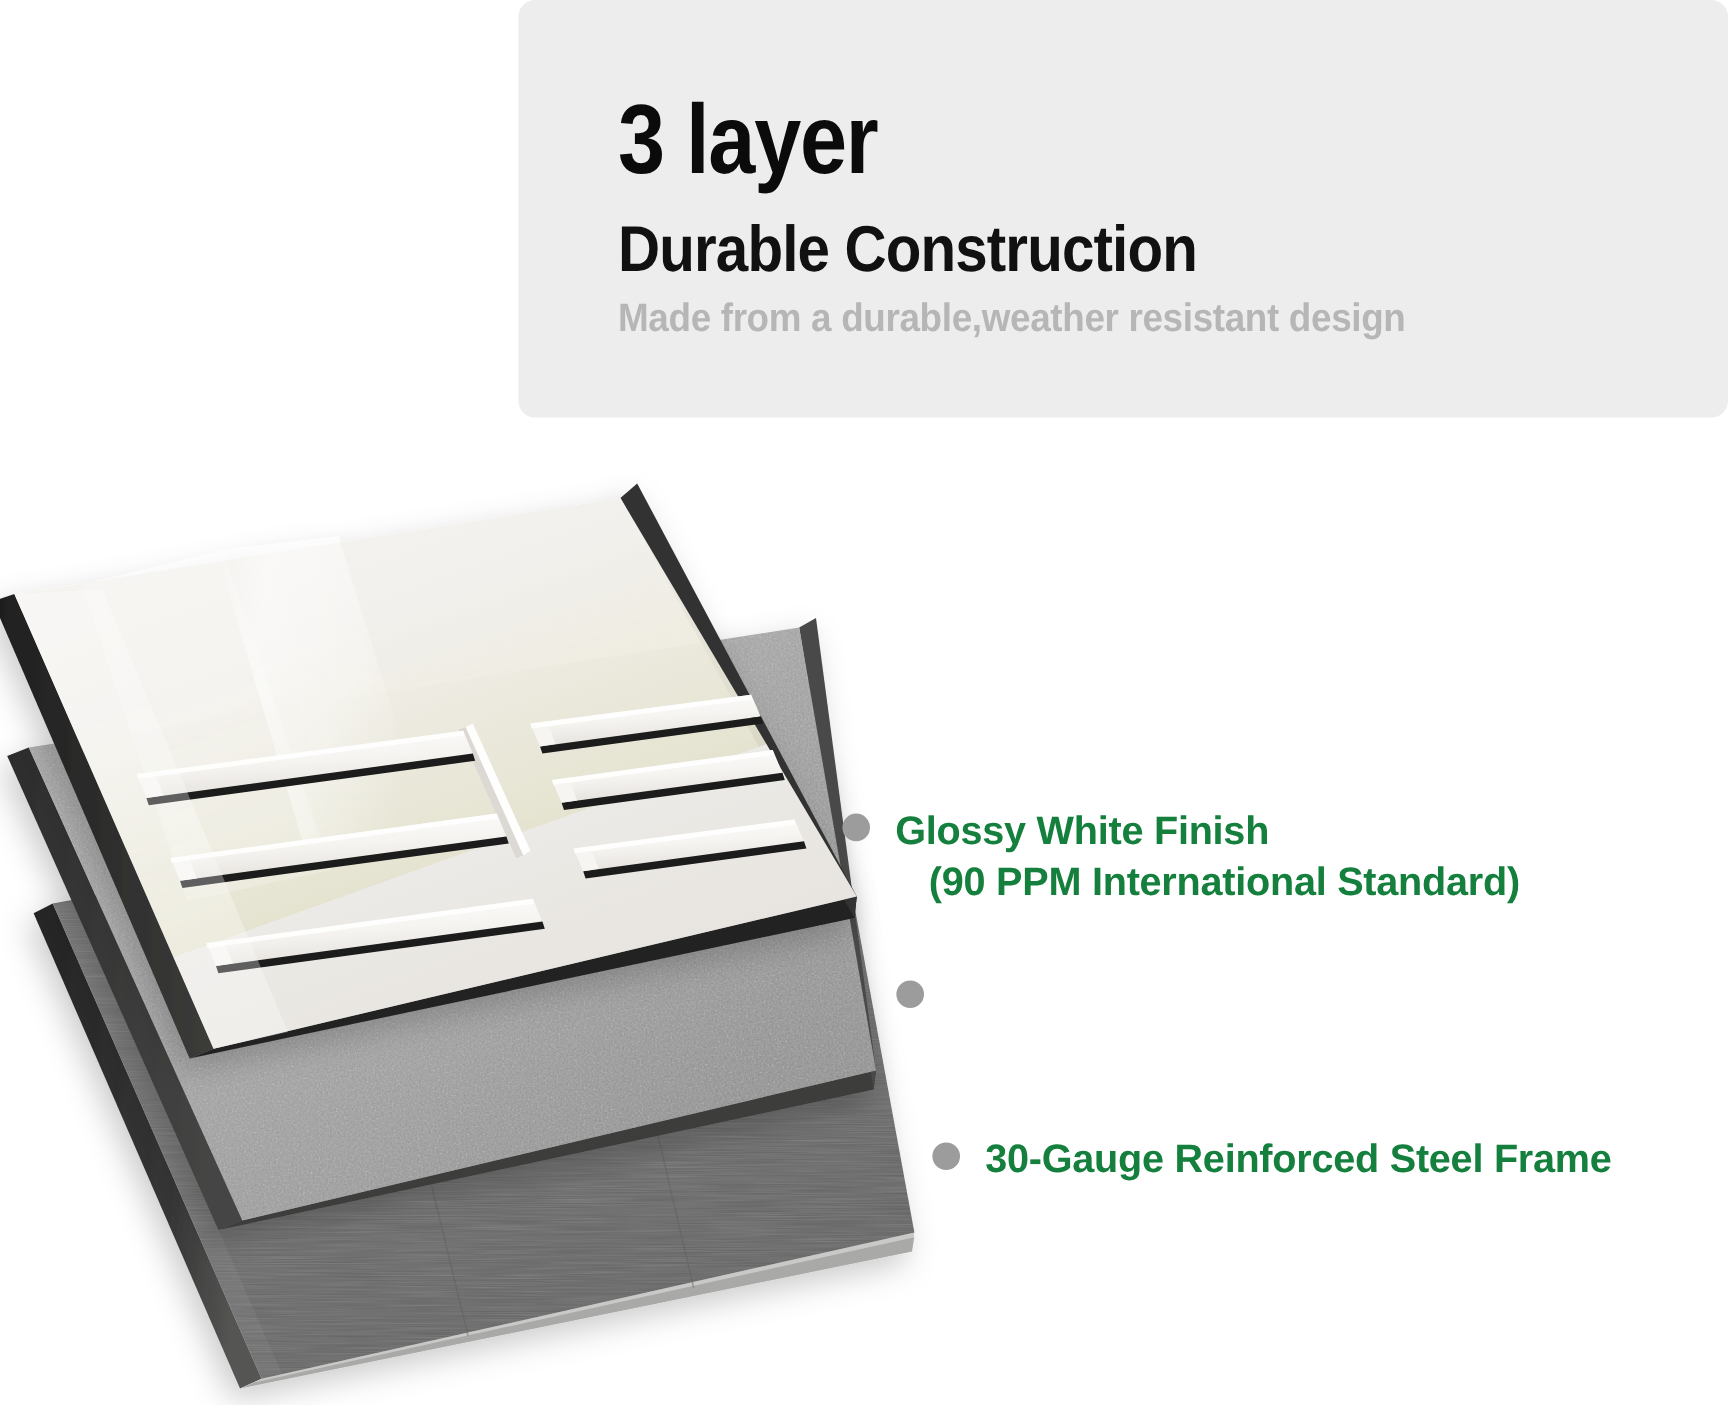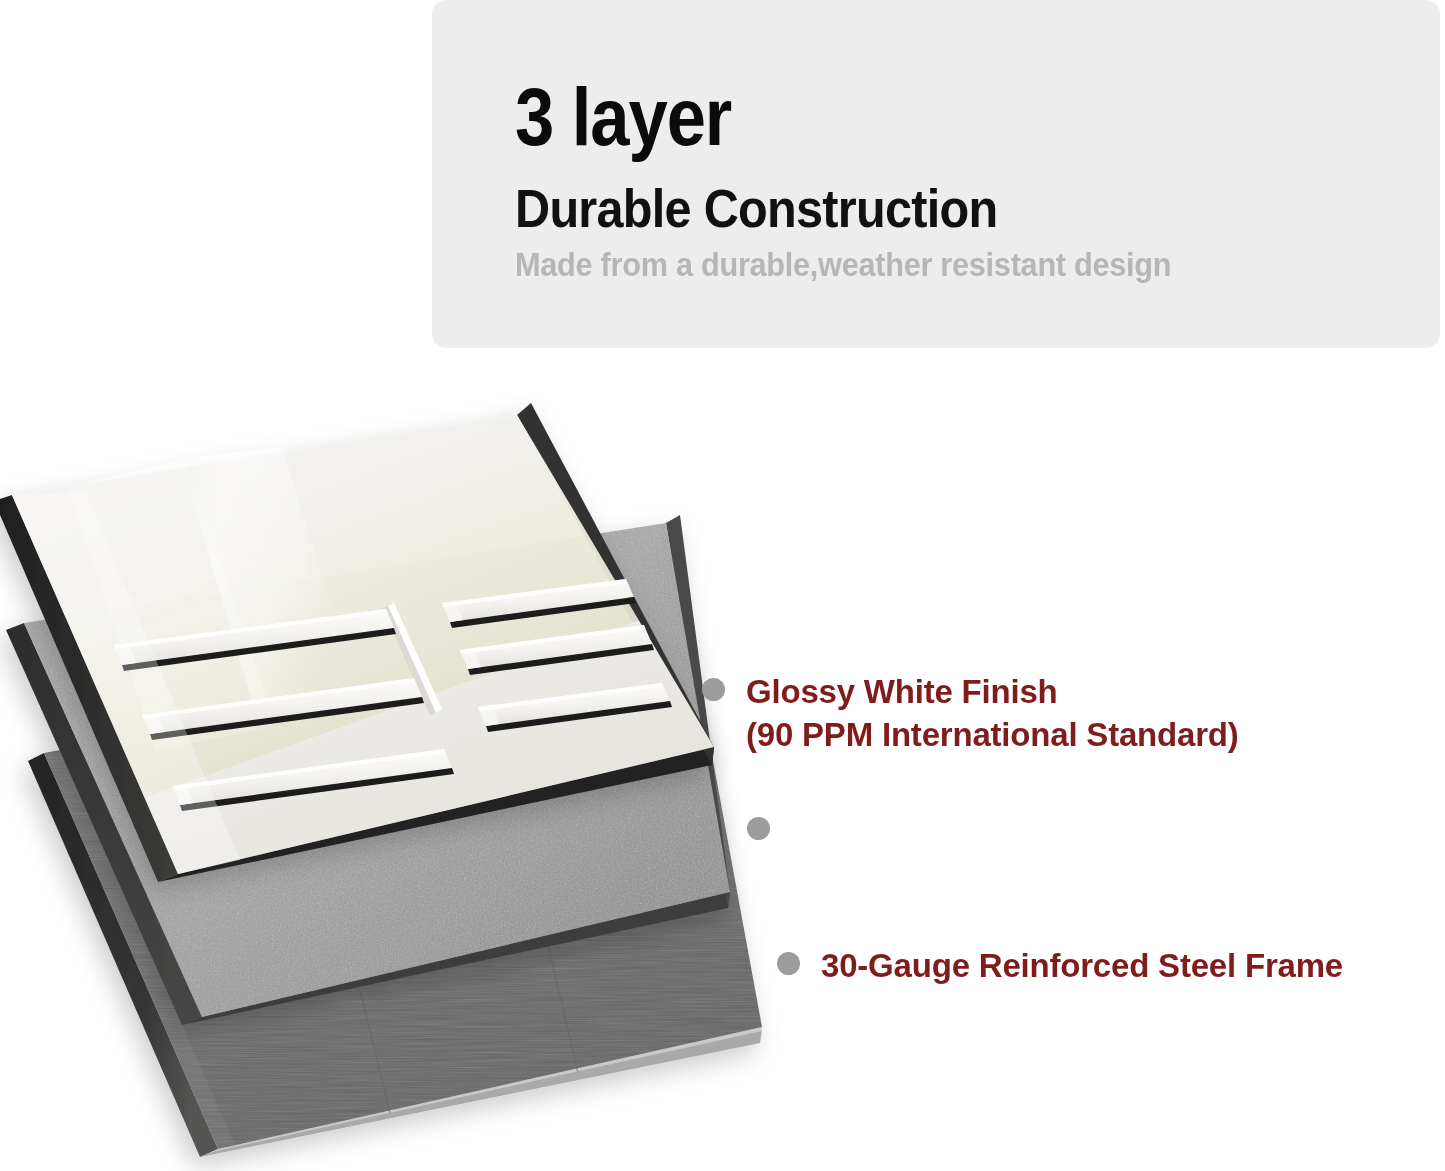--- a/index.html
+++ b/index.html
@@ -97,25 +97,25 @@
     background: #9c9c9c;
     flex: 0 0 auto;
     margin-top: 7px;
   }
 
   .feature-text {
     margin-left: 21px;
     font-size: 33px;
     font-weight: 700;
     line-height: 1.30;
-    color: #7f1d1d;
+    color: #15803d;
     letter-spacing: -0.2px;
     white-space: nowrap;
   }
-  .feature-text .l2 { display: block; }
+  .feature-text .l2 { display: block; margin-left: 28px; }
 
   .feature-1 { left: 702px; top: 671px; }
   .feature-2 { left: 747px; top: 810px; }
   .feature-3 { left: 777px; top: 945px; }
 </style>
 </head>
 <body>
 
 <div id="page">
 

